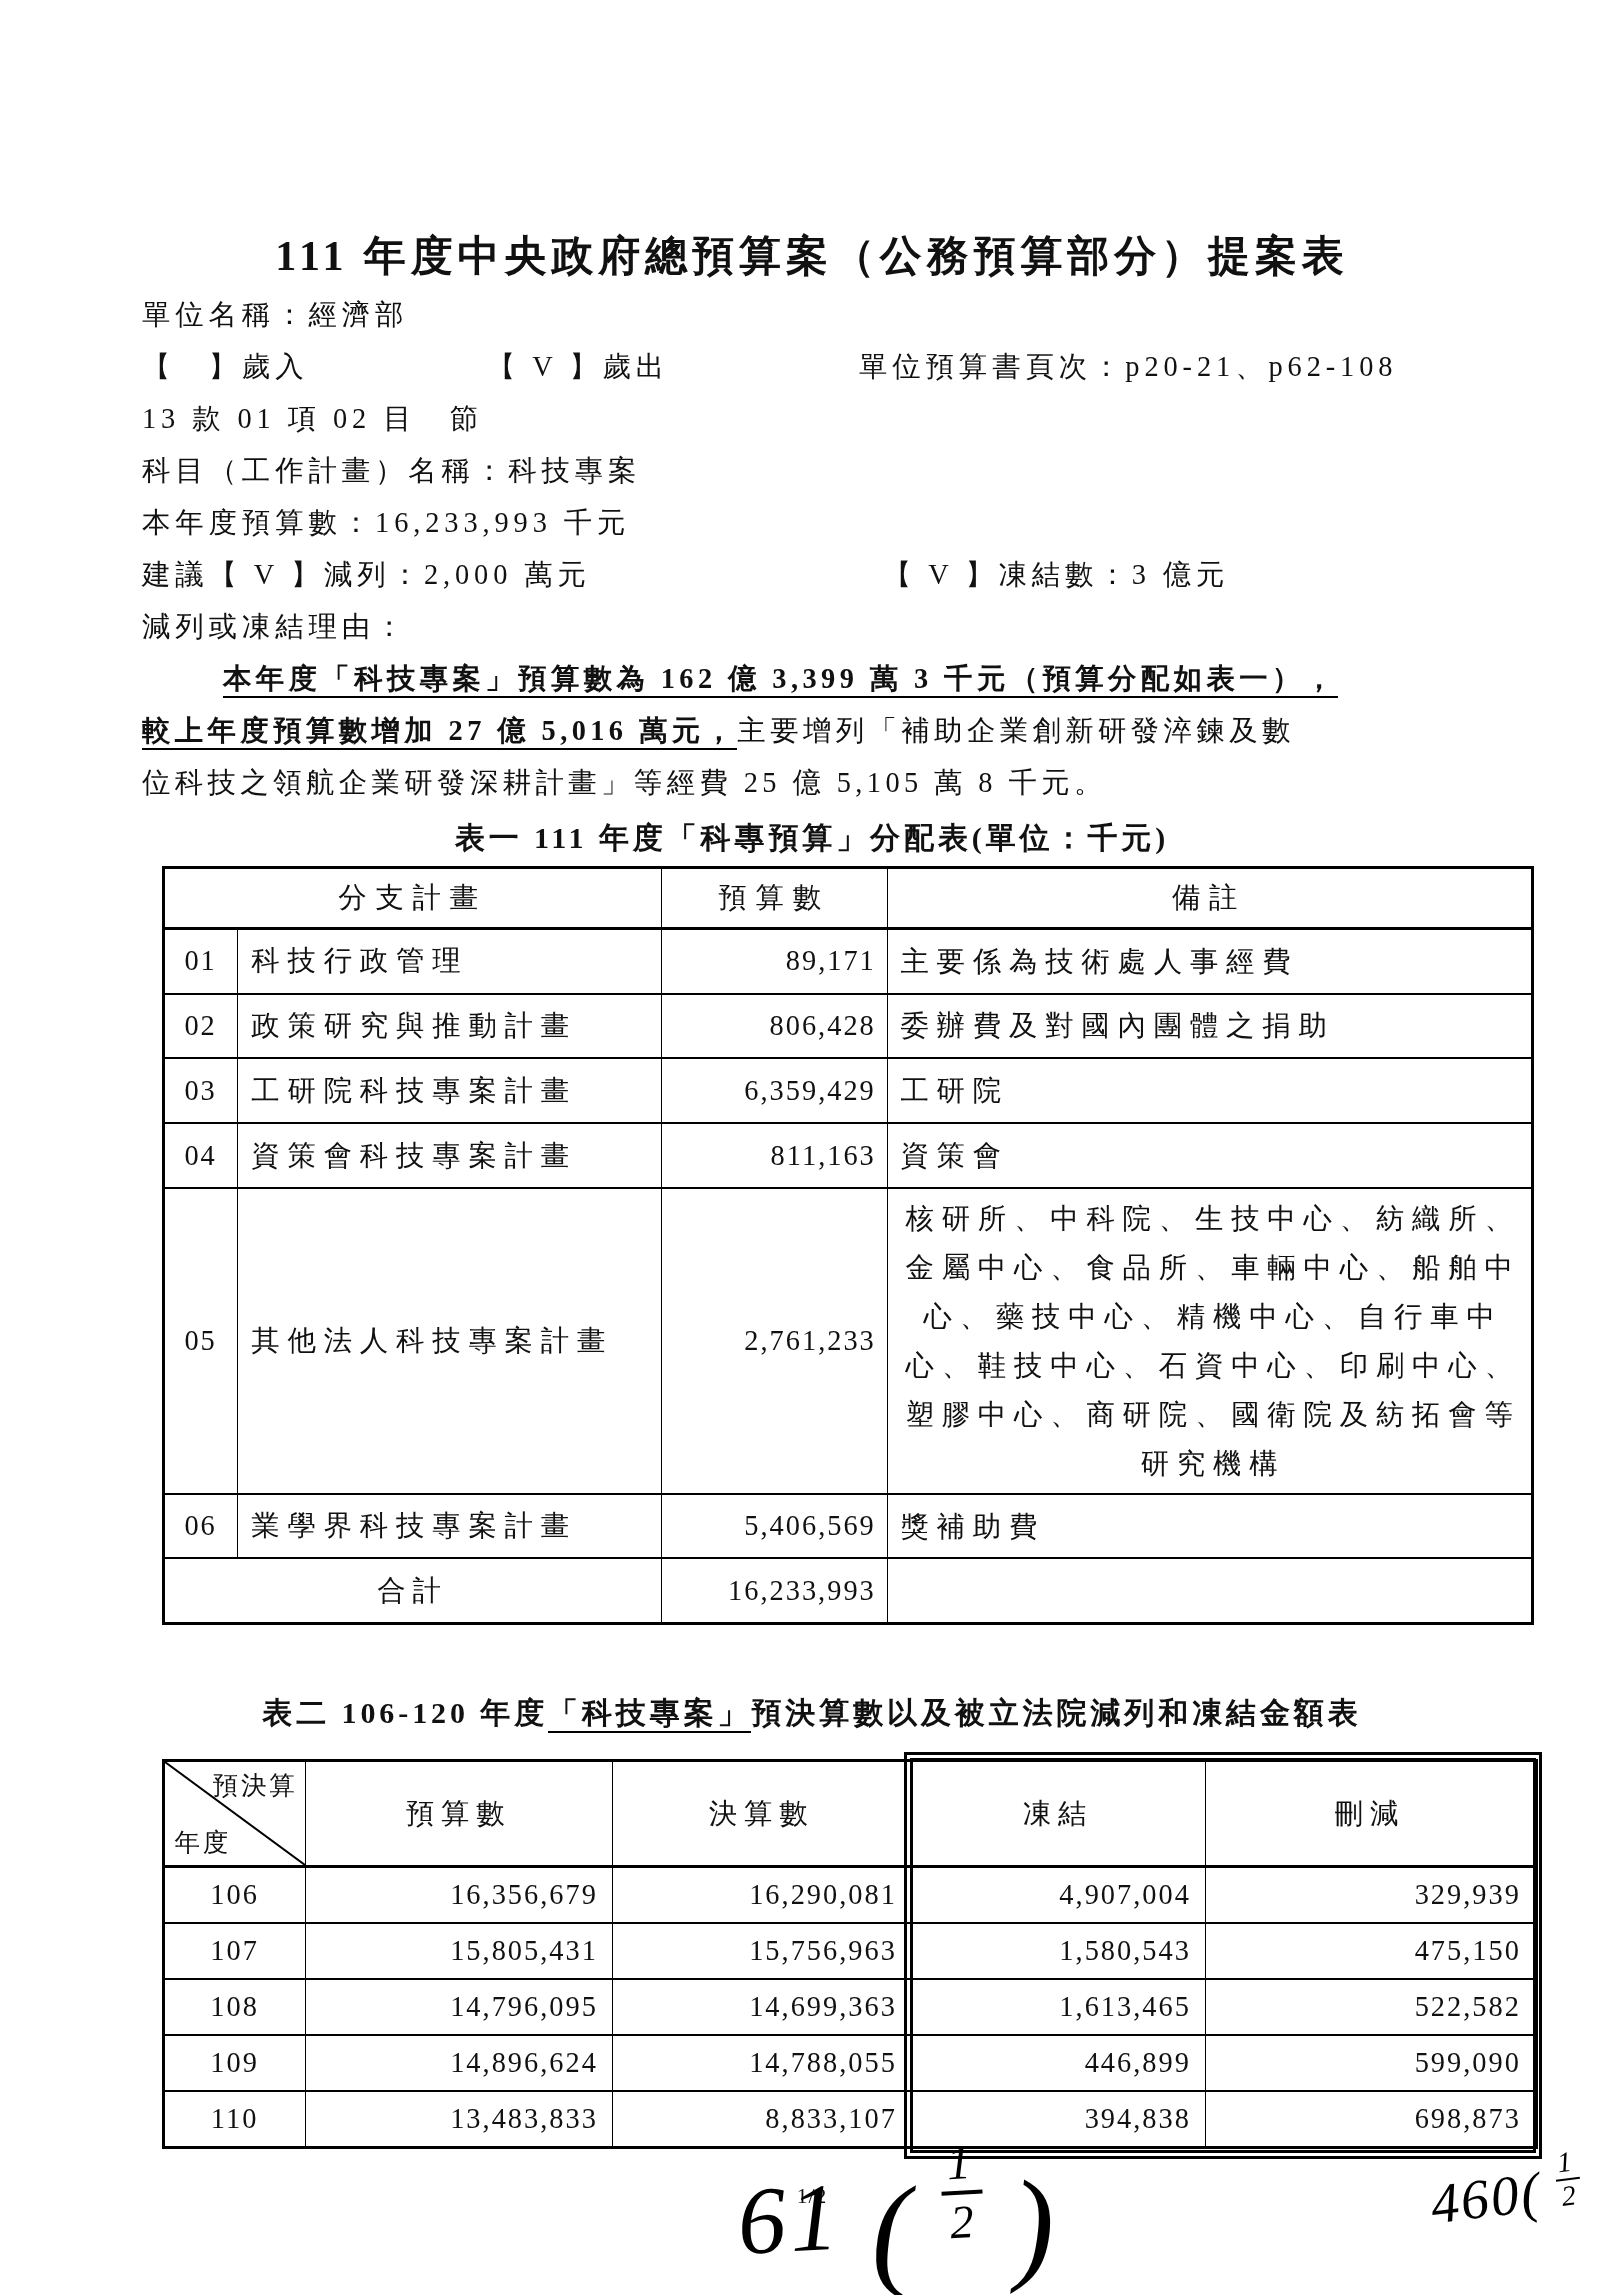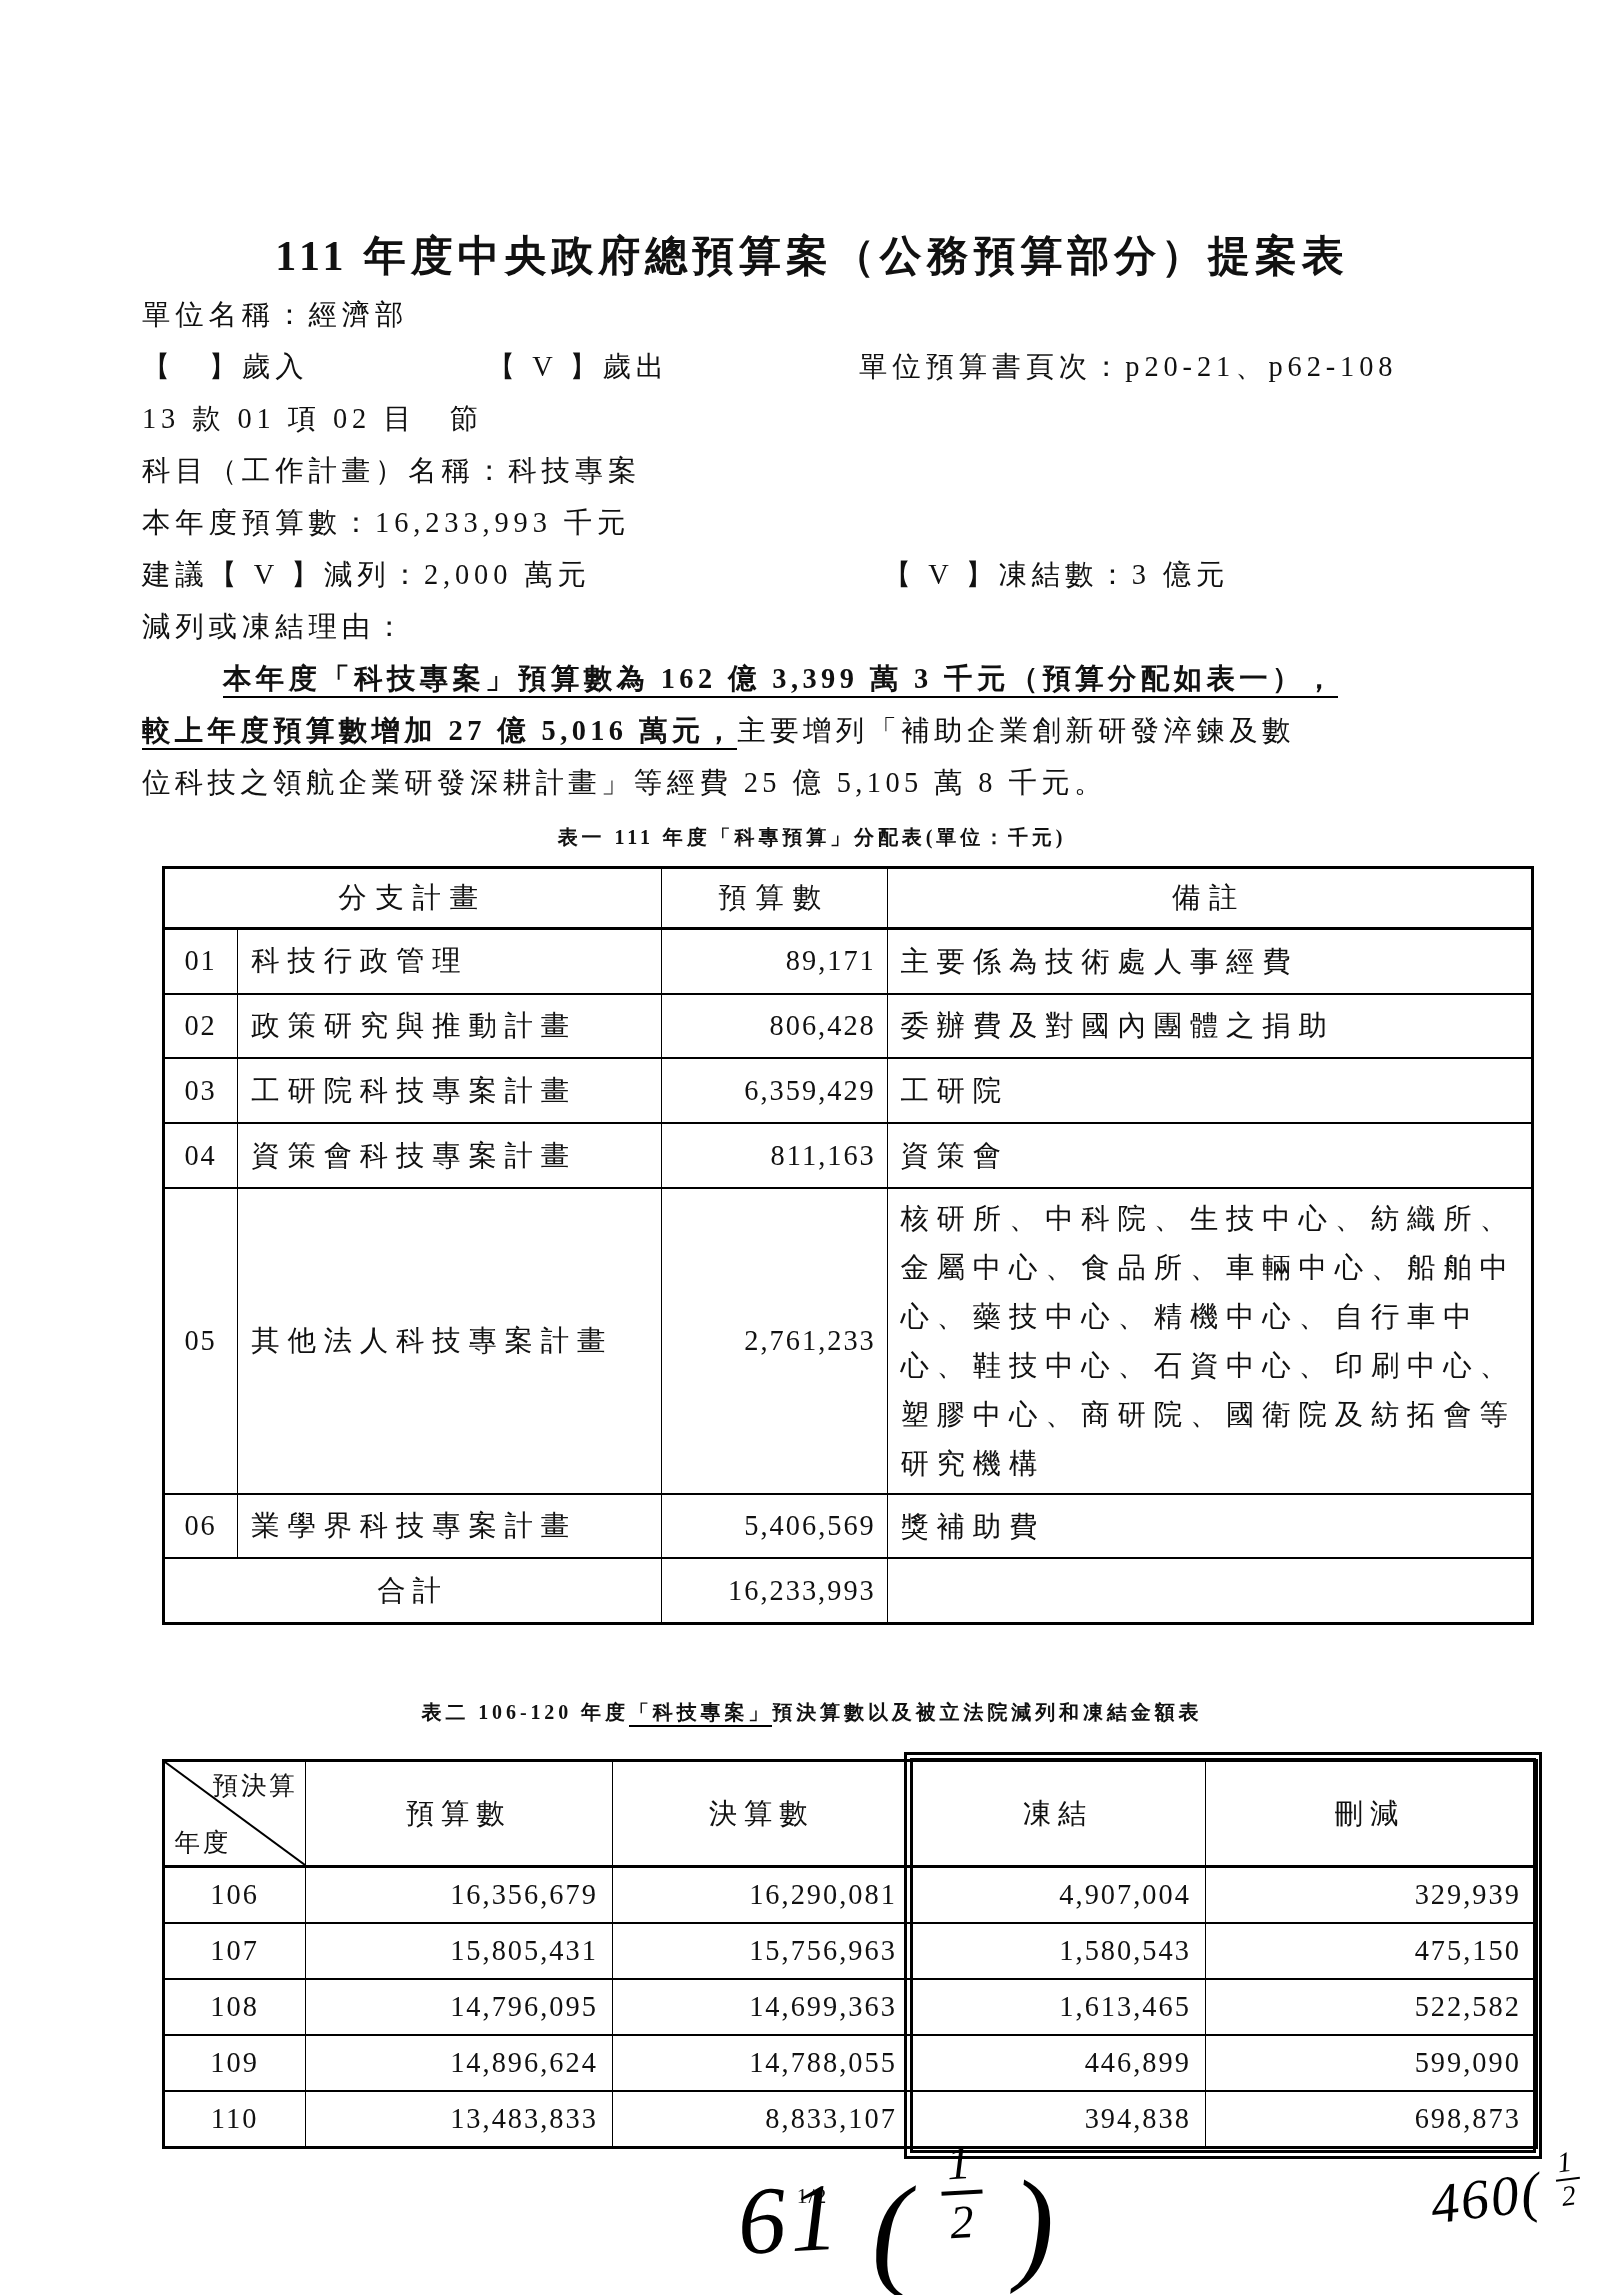--- a/index.html
+++ b/index.html
@@ -18,34 +18,34 @@
     position:relative;height:52px;
   }
   .info-line .abs{position:absolute;top:0;}
   .para-line{
     font-size:28.4px;line-height:52px;letter-spacing:4.4px;white-space:nowrap;height:52px;
   }
   .para-line .hl{
     font-weight:700;border-bottom:2.9px solid #000;padding-bottom:2px;
   }
   .tbl-title{
-    text-align:center;font-size:20px;font-weight:700;letter-spacing:3.9px;
+    text-align:center;font-size:30px;font-weight:700;letter-spacing:3.9px;
     line-height:49px;height:49px;margin-top:3.9px;white-space:nowrap;
   }
   .tbl-title .u{border-bottom:2.5px solid #000;padding-bottom:1.5px;}
   table{border-collapse:collapse;table-layout:fixed;}
   .t1{width:1368px;margin-left:19.6px;margin-top:3.9px;border:3.4px solid #000;}
   .t1 th,.t1 td{border:1.5px solid #000;font-size:28.4px;overflow:hidden;}
   .t1 thead th{height:56px;border-bottom:3.4px solid #000;letter-spacing:8.8px;font-weight:400;text-align:center;}
   .t1 td{border-top:2.5px solid #000;height:53px;}
   .t1 .no{text-align:center;letter-spacing:2px;}
   .t1 .plan{text-align:left;padding-left:13.7px;letter-spacing:7.8px;}
   .t1 .budget{text-align:right;padding-right:10.8px;letter-spacing:2px;}
   .t1 .note{text-align:left;padding:4.9px 4.9px 4.9px 12.8px;letter-spacing:7.8px;line-height:49px;}
-  .t1 .wrap{white-space:normal;}
+  .t1 .wrap{white-space:normal;text-align:center;}
   .t1 .total-label{text-align:center;letter-spacing:6.9px;}
   .t2wrap{position:relative;width:1373px;margin-left:19.6px;margin-top:22px;}
   .t2{width:1373px;border:3.9px solid #000;}
   .t2 th,.t2 td{border:1.5px solid #000;font-size:28.4px;overflow:hidden;}
   .t2 thead th{height:101px;border-bottom:3.4px solid #000;letter-spacing:6.9px;font-weight:400;text-align:center;}
   .t2 td{border-top:2.9px solid #000;height:52px;}
   .t2 .year{text-align:center;letter-spacing:2px;}
   .t2 .num{text-align:right;padding-right:13.7px;letter-spacing:2px;}
   .corner{position:relative;padding:0;}
   .corner svg{position:absolute;inset:0;width:100%;height:100%;}

